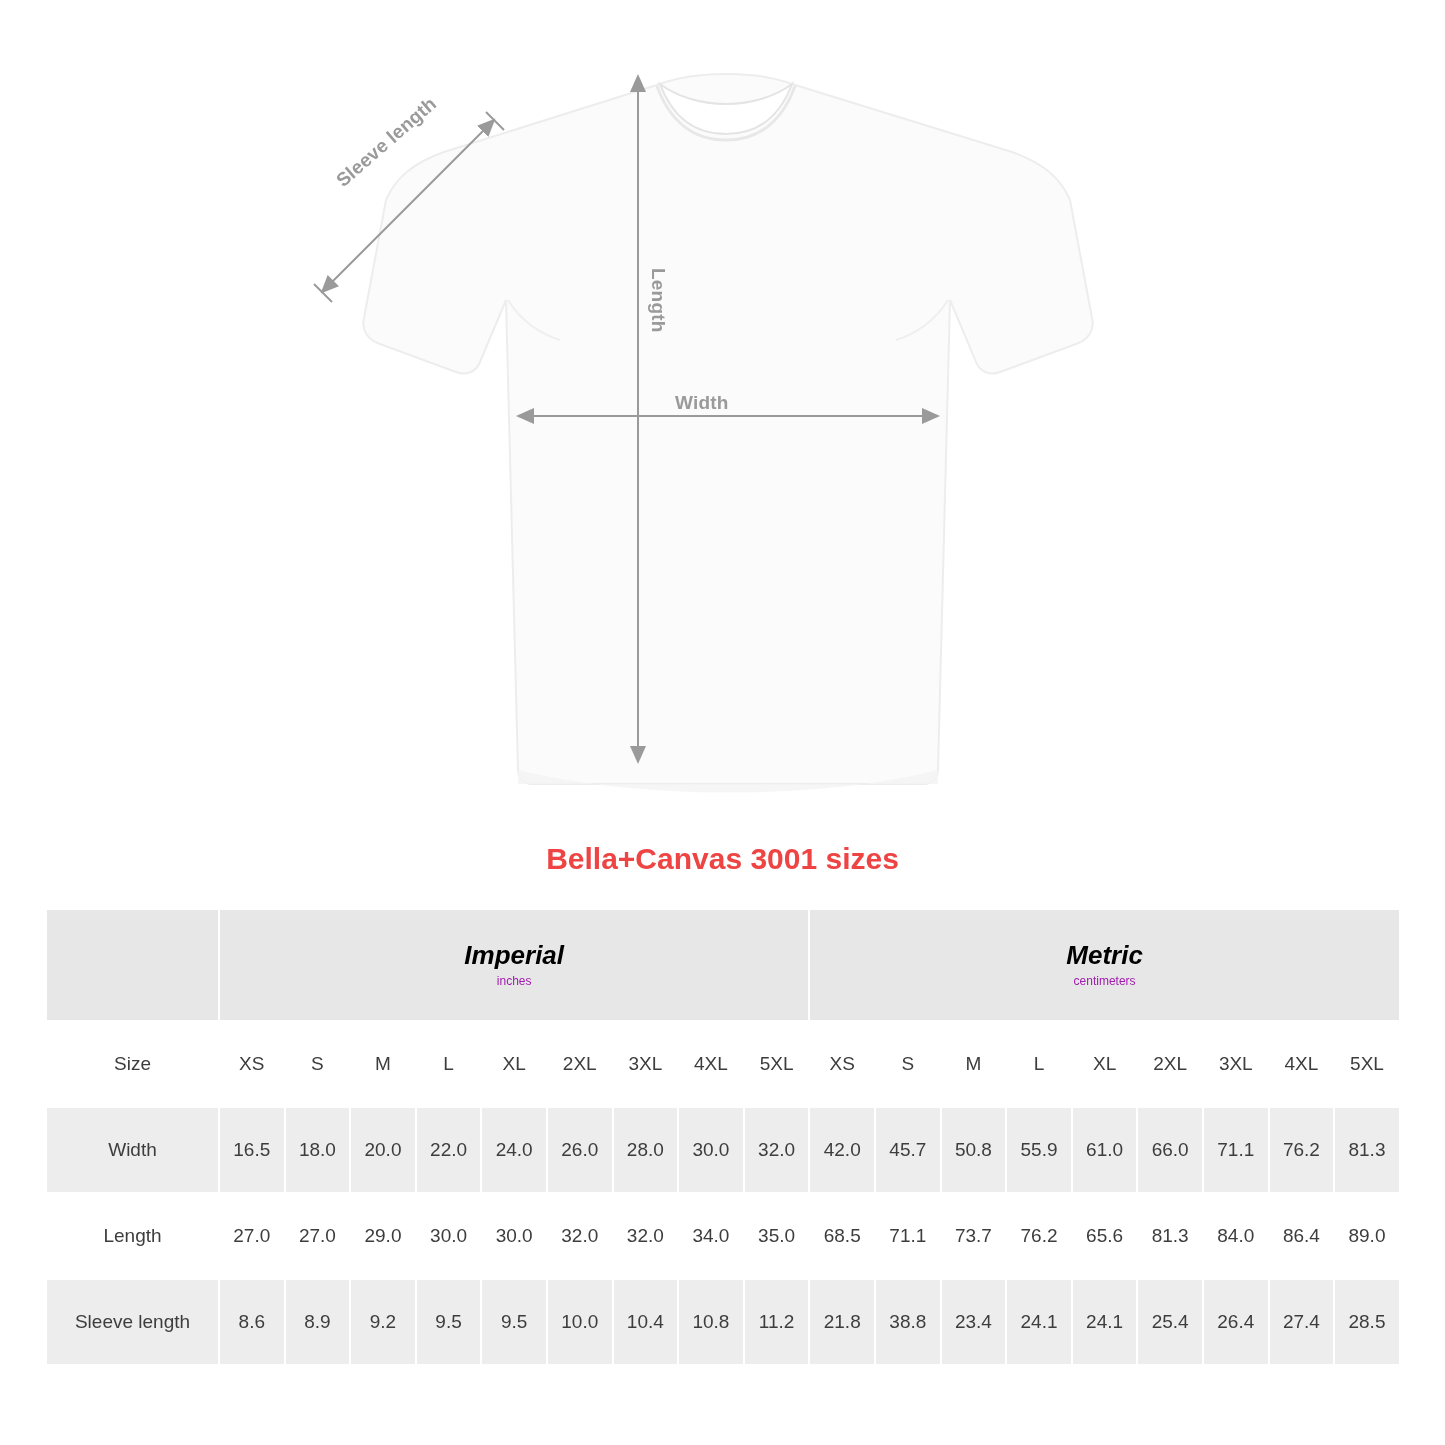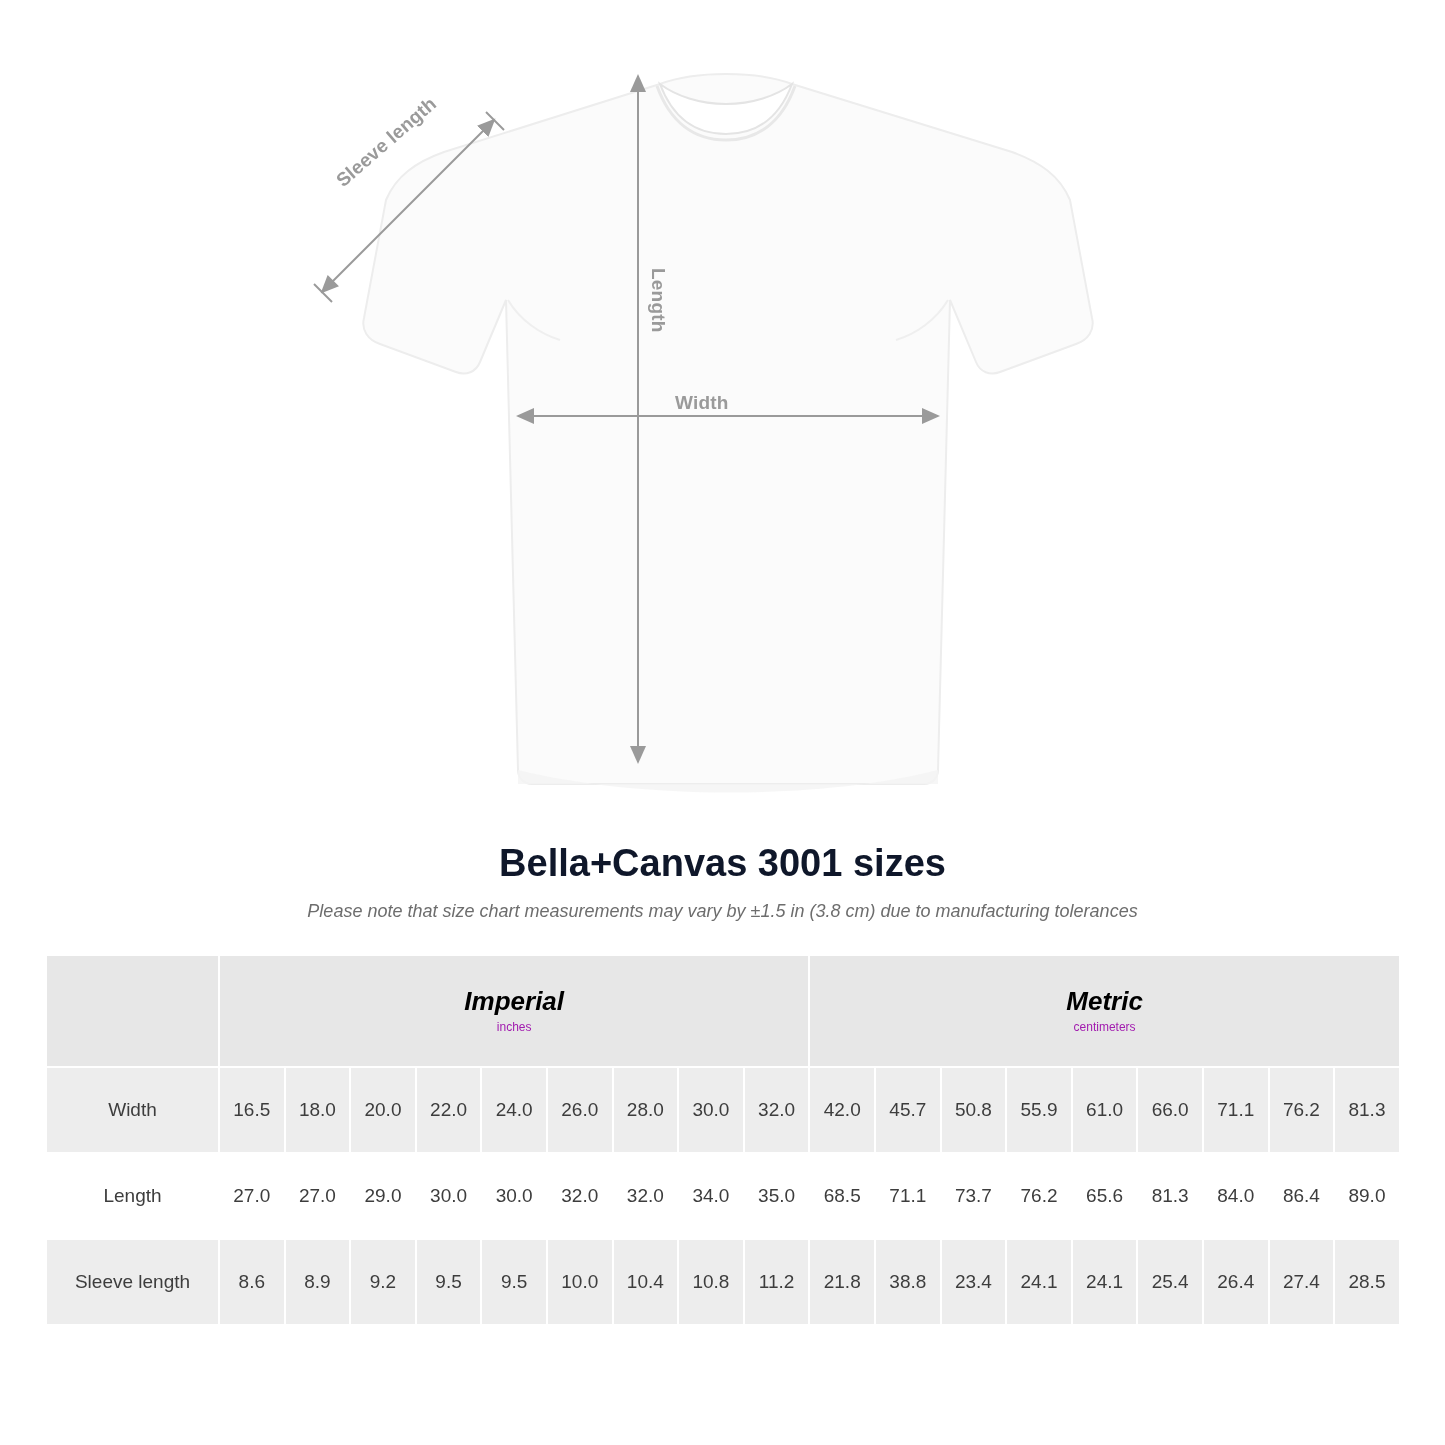--- a/index.html
+++ b/index.html
@@ -50,23 +50,23 @@
     writing-mode: vertical-rl;
   }
   .label-width {
     left: 675px;
     top: 392px;
   }
 
   
   .chart-title {
     text-align: center;
-    font-size: 38px;
-    font-weight: bold;
-    color: #0f172a;
+    font-size: 30px;
+    font-weight: bold;
+    color: #ef4444;
     margin: 22px 0 0 0;
   }
   .chart-note {
     text-align: center;
     font-size: 18px;
     font-style: italic;
     color: #6d6d6d;
     margin: 16px 0 0 0;
   }
 
@@ -181,21 +181,20 @@
 
       <line x1="518" y1="416" x2="938" y2="416" stroke="#9a9a9a" stroke-width="2" marker-start="url(#ah2)" marker-end="url(#ah)"></line>
     </svg>
 
     <span class="dim-label label-sleeve">Sleeve length</span>
     <span class="dim-label label-length">Length</span>
     <span class="dim-label label-width">Width</span>
   </div>
 
   <div class="chart-title">Bella+Canvas 3001 sizes</div>
-  <div class="chart-note">Please note that size chart measurements may vary by ±1.5 in (3.8 cm) due to manufacturing tolerances</div>
 
   <div class="table-wrap">
     <table class="size-table">
       <colgroup>
         <col style="width:173px">
         <col span="18" style="width:65.6px">
       </colgroup>
       <thead>
         <tr>
           <th class="blank-head"></th>
@@ -203,20 +202,41 @@
             <span class="unit-system">Imperial</span>
             <span class="unit-sub">inches</span>
           </th>
           <th class="unit-head" colspan="9">
             <span class="unit-system">Metric</span>
             <span class="unit-sub">centimeters</span>
           </th>
         </tr>
       </thead>
       <tbody>
+        <tr class="row-odd size-row">
+          <td class="rowlabel">Size</td>
+          <td class="sizelabel">XS</td>
+          <td class="sizelabel">S</td>
+          <td class="sizelabel">M</td>
+          <td class="sizelabel">L</td>
+          <td class="sizelabel">XL</td>
+          <td class="sizelabel">2XL</td>
+          <td class="sizelabel">3XL</td>
+          <td class="sizelabel">4XL</td>
+          <td class="sizelabel">5XL</td>
+          <td class="sizelabel">XS</td>
+          <td class="sizelabel">S</td>
+          <td class="sizelabel">M</td>
+          <td class="sizelabel">L</td>
+          <td class="sizelabel">XL</td>
+          <td class="sizelabel">2XL</td>
+          <td class="sizelabel">3XL</td>
+          <td class="sizelabel">4XL</td>
+          <td class="sizelabel">5XL</td>
+        </tr>
 
         <tr class="row-even data-row">
           <td class="rowlabel">Width</td>
           <td>16.5</td>
           <td>18.0</td>
           <td>20.0</td>
           <td>22.0</td>
           <td>24.0</td>
           <td>26.0</td>
           <td>28.0</td>

